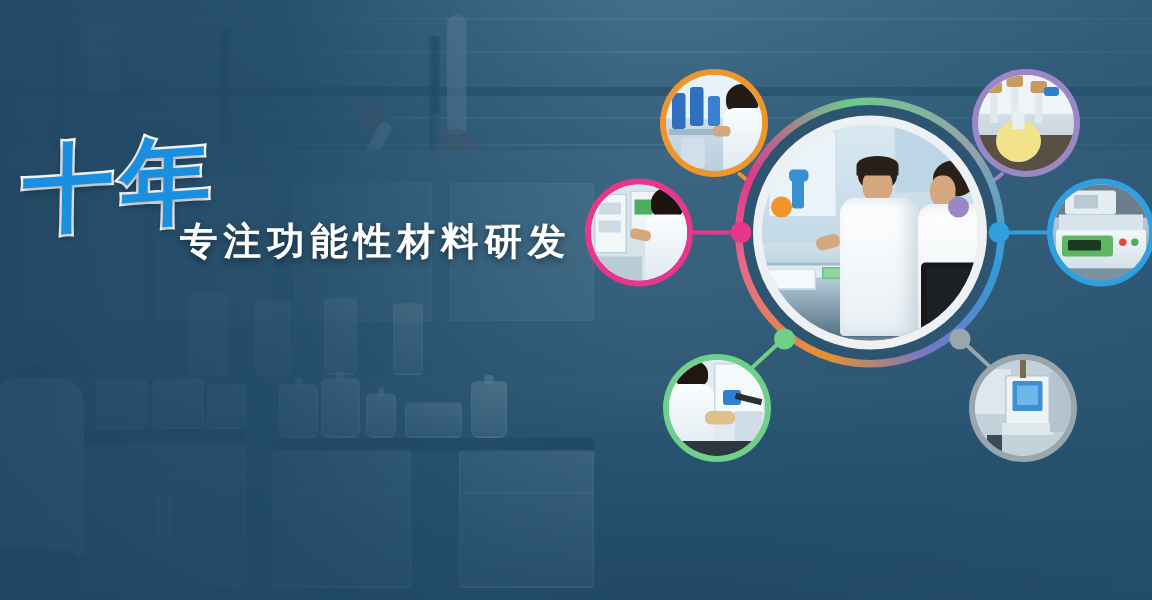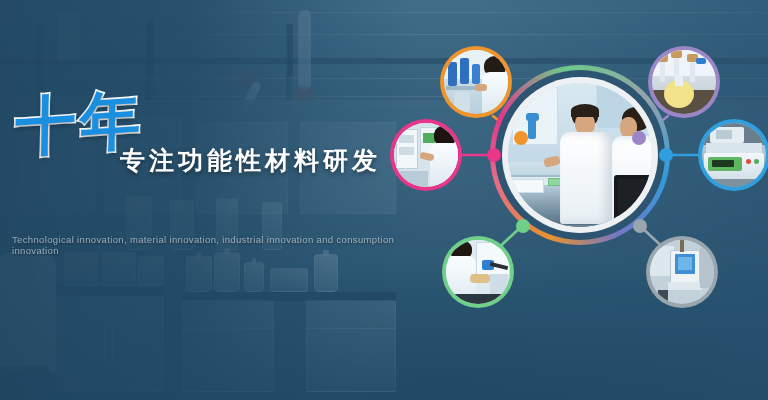--- a/index.html
+++ b/index.html
@@ -206,21 +206,20 @@
     <div class="rightfade"></div>
   </div>
 
   <div class="copy">
     <div class="line1">
       <div class="brush">
         <span class="g1">十年</span>
       </div>
       <div class="t-focus">专注功能性材料研发</div>
     </div>
-    <div class="t-en">Technological innovation, material innovation, industrial innovation and consumption innovation</div>
   </div>
 
   <div class="cluster">
 
     <svg width="378" height="370">
       <g fill="none" stroke-width="2.6" stroke-linecap="round">
         <line x1="130" y1="118" x2="103" y2="96" stroke="#f0952c"></line>
         <line x1="250" y1="118" x2="278" y2="96" stroke="#9b87c7"></line>
         <line x1="104" y1="135" x2="62" y2="135" stroke="#e8368a"></line>
         <line x1="276" y1="135" x2="318" y2="135" stroke="#2f9fe0"></line>

